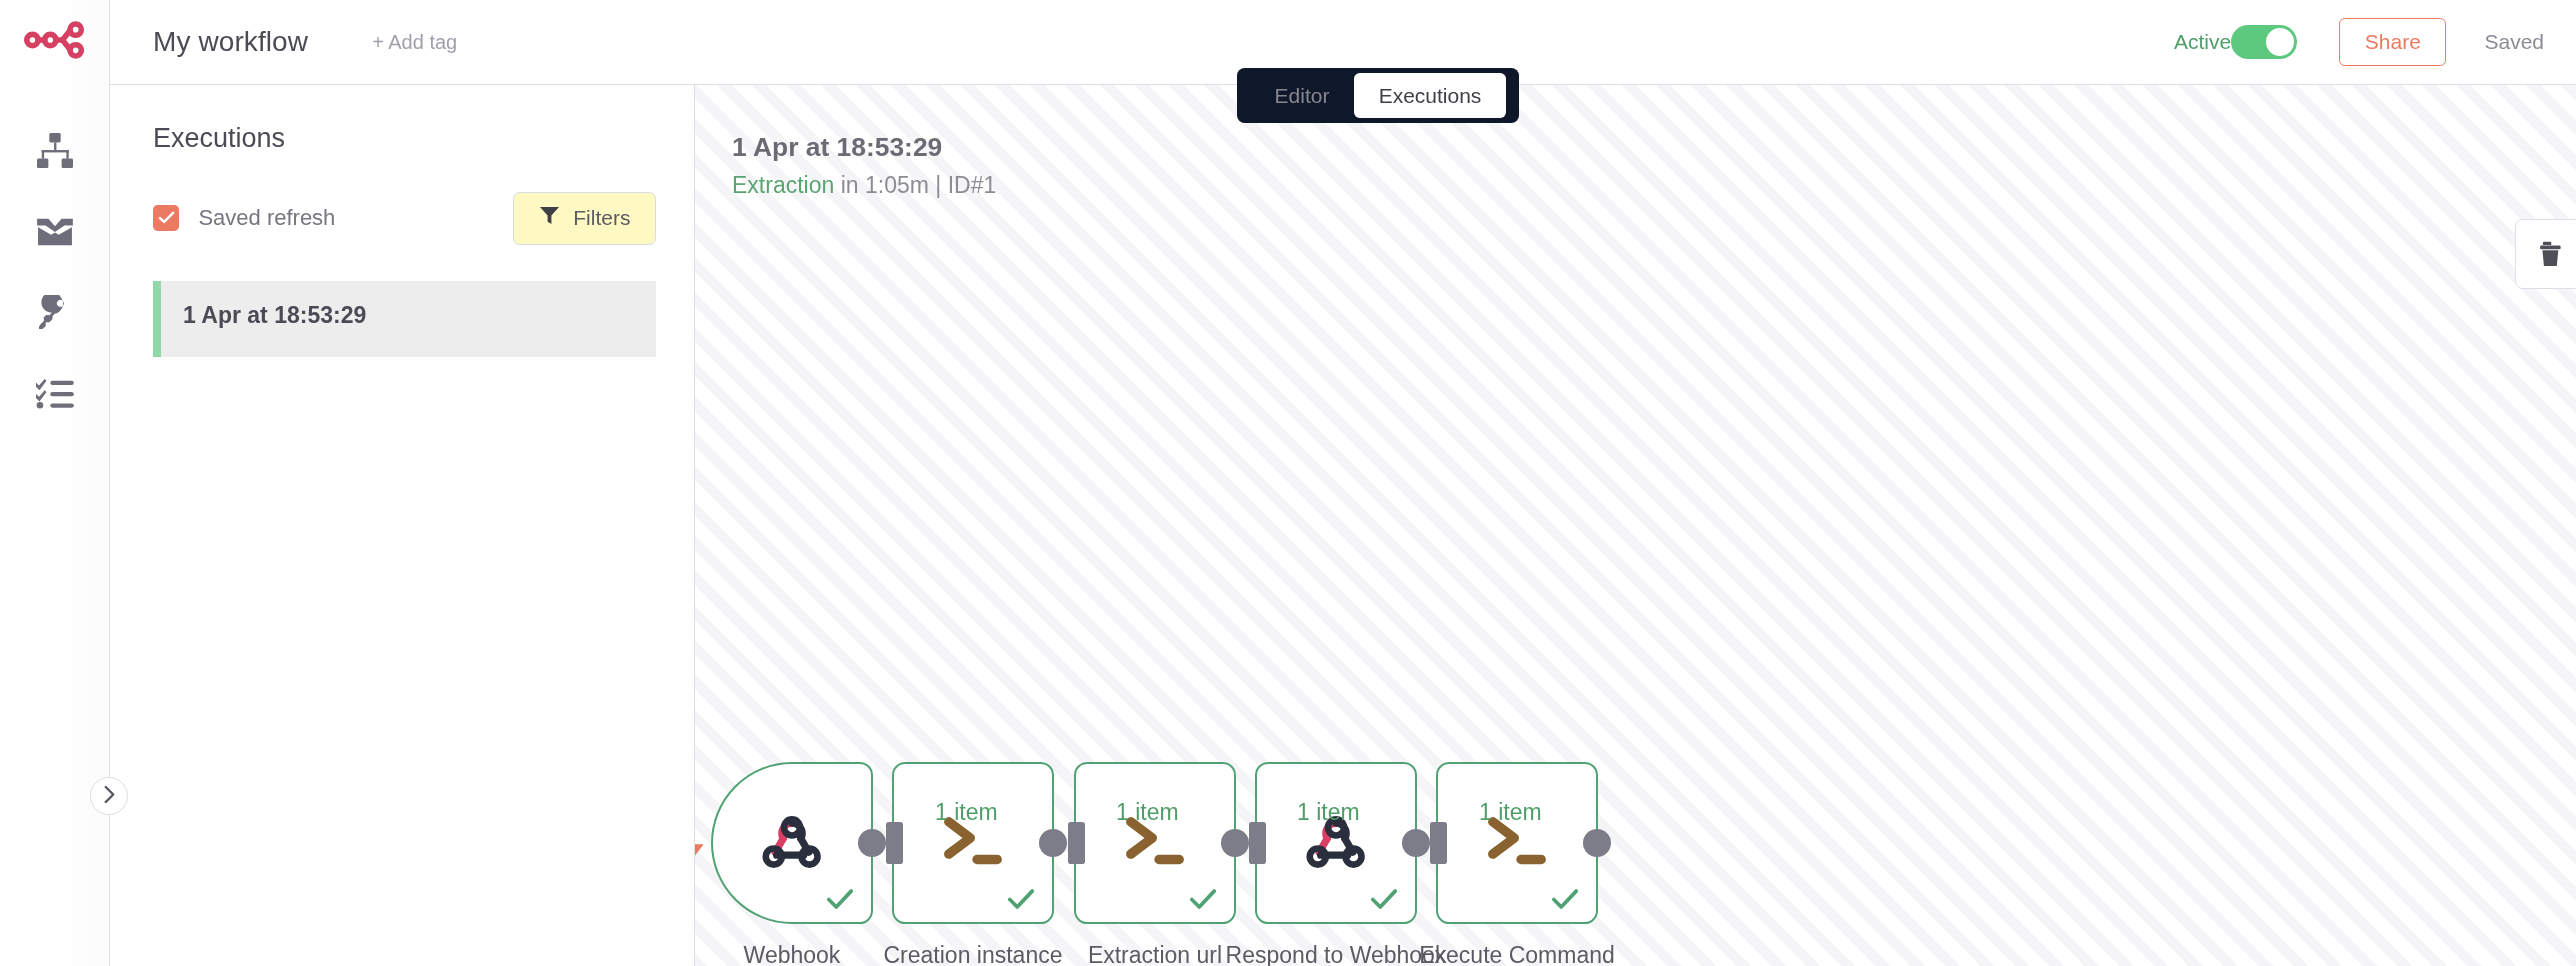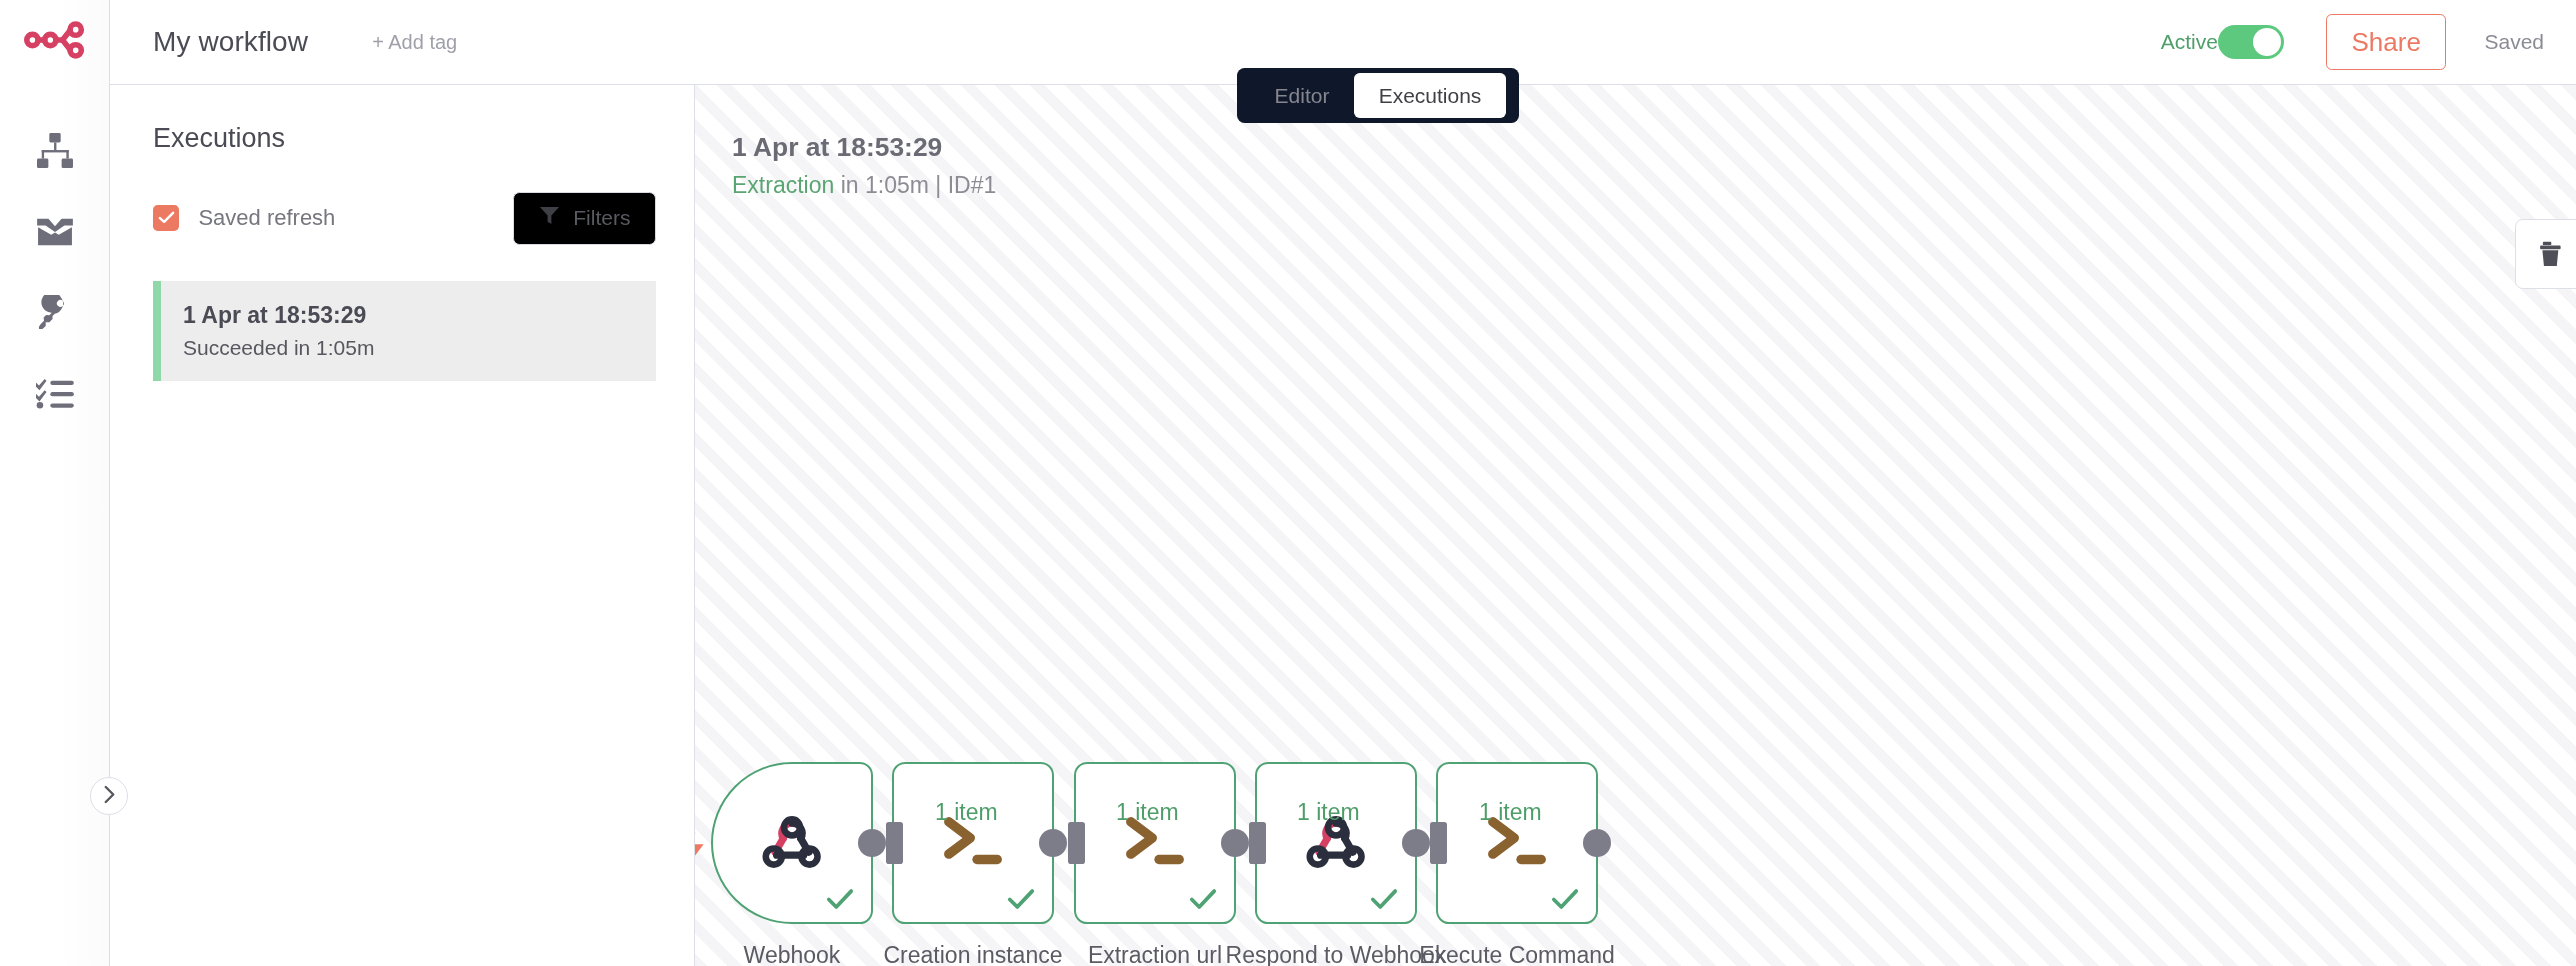--- a/index.html
+++ b/index.html
@@ -74,21 +74,21 @@
     margin-right: 42px;
   }
   .toggle-knob {
     position: absolute; right: 2.8px; top: 2.8px;
     width: 28px; height: 28px; border-radius: 50%;
     background: #ffffff;
   }
   .share-btn {
     border: 0.9px solid #ec7a63; color: #ec7a63;
     background: #ffffff; border-radius: 5.7px;
-    font-size: 26px; font-family: inherit;
+    font-size: 21px; font-family: inherit;
     padding: 11.3px 24.6px; cursor: pointer;
     margin-right: 38px;
   }
   .saved-label { font-size: 21px; color: #8b8b96; }
 
   
   .tabs {
     position: absolute; left: 1237px; top: 68px;
     height: 55px; border-radius: 7.6px;
     background: #0f172a;
@@ -129,21 +129,21 @@
     background: #ec7a63;
     display: flex; align-items: center; justify-content: center;
   }
   .chk-label {
     margin-left: 19px; font-size: 22px; color: #76767f;
   }
   .filters-btn {
     margin-left: auto;
     display: flex; align-items: center; gap: 13.2px;
     border: 0.9px solid #d9dbe0; border-radius: 6.6px;
-    background: #000000;
+    background: #fef9c3;
     padding: 12.3px 24.6px; cursor: pointer;
     font-size: 21px; color: #5a5a63;
     font-family: inherit;
   }
   .exec-list { margin-top: 36px; }
   .exec-item {
     position: relative;
     margin-left: 43px; margin-right: 38px;
     background: #ededee;
     padding: 21px 0 21px 30px;
@@ -366,21 +366,20 @@
             <path d="M1 2 h20 l-8 9 v9 l-4 -2.5 v-6.5 z"></path>
           </svg>
         </span>
         <span>Filters</span>
       </button>
     </div>
 
     <div class="exec-list">
       <div class="exec-item">
         <div class="exec-item-time">1 Apr at 18:53:29</div>
-        <div class="exec-item-status">Succeeded in 1:05m</div>
       </div>
     </div>
   </div>
 
   <div class="canvas">
 
     <div class="exec-head">
       <div class="exec-head-title">1 Apr at 18:53:29</div>
       <div class="exec-head-sub">
         <span class="ok">Extraction</span><span> in 1:05m  |  ID#1</span>

